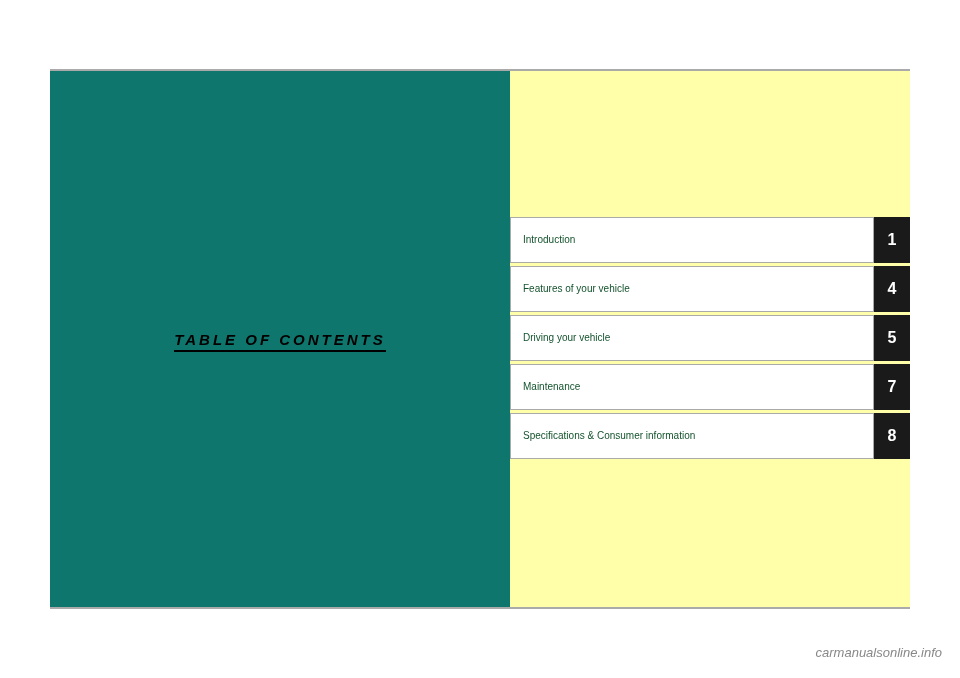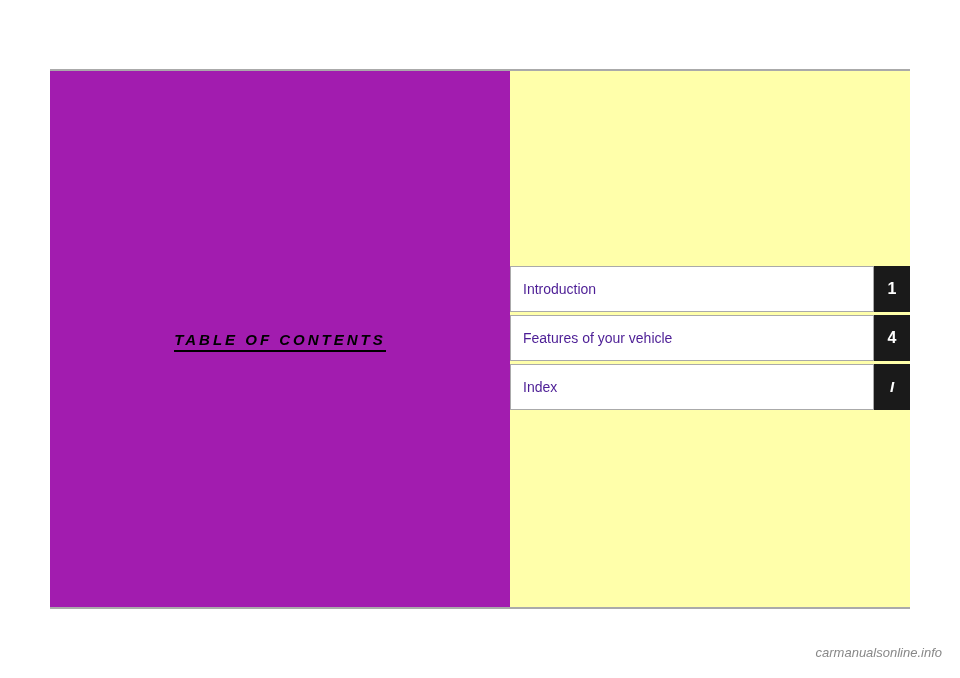--- a/index.html
+++ b/index.html
@@ -32,21 +32,21 @@
     .page-container {
       width: 860px;
       height: 540px;
       border-top: 2px solid #aaa;
       border-bottom: 2px solid #aaa;
       display: flex;
       flex-direction: row;
     }
 
     .left-panel {
-      background: #a21caf;
+      background: #0f766e;
       flex: 1;
       display: flex;
       flex-direction: column;
       align-items: center;
       justify-content: center;
       position: relative;
       border-right: none;
     }
 
     .toc-title {
@@ -87,22 +87,22 @@
       height: 46px;
     }
 
     .toc-label {
       flex: 1;
       background: #ffffff;
       border: 1px solid #aaa;
       display: flex;
       align-items: center;
       padding: 0 12px;
-      font-size: 14px;
-      color: #4c1d95;
+      font-size: 10px;
+      color: #14532d;
       font-family: Arial, sans-serif;
     }
 
     .toc-number {
       width: 36px;
       background: #1a1a1a;
       color: #ffffff;
       display: flex;
       align-items: center;
       justify-content: center;
@@ -127,19 +127,27 @@
   <div class="right-panel" id="toc-list">
   <div class="toc-row">
         <div class="toc-label">Introduction</div>
         <div class="toc-number">1</div>
       </div>
       <div class="toc-row">
         <div class="toc-label">Features of your vehicle</div>
         <div class="toc-number">4</div>
       </div>
       <div class="toc-row">
-        <div class="toc-label">Index</div>
-        <div class="toc-number index-num">I</div>
+        <div class="toc-label">Driving your vehicle</div>
+        <div class="toc-number">5</div>
+      </div>
+      <div class="toc-row">
+        <div class="toc-label">Maintenance</div>
+        <div class="toc-number">7</div>
+      </div>
+      <div class="toc-row">
+        <div class="toc-label">Specifications &amp; Consumer information</div>
+        <div class="toc-number">8</div>
       </div>
     </div>
 </div>
 
 <div class="watermark">carmanualsonline.info</div>
 
 </body></html>

